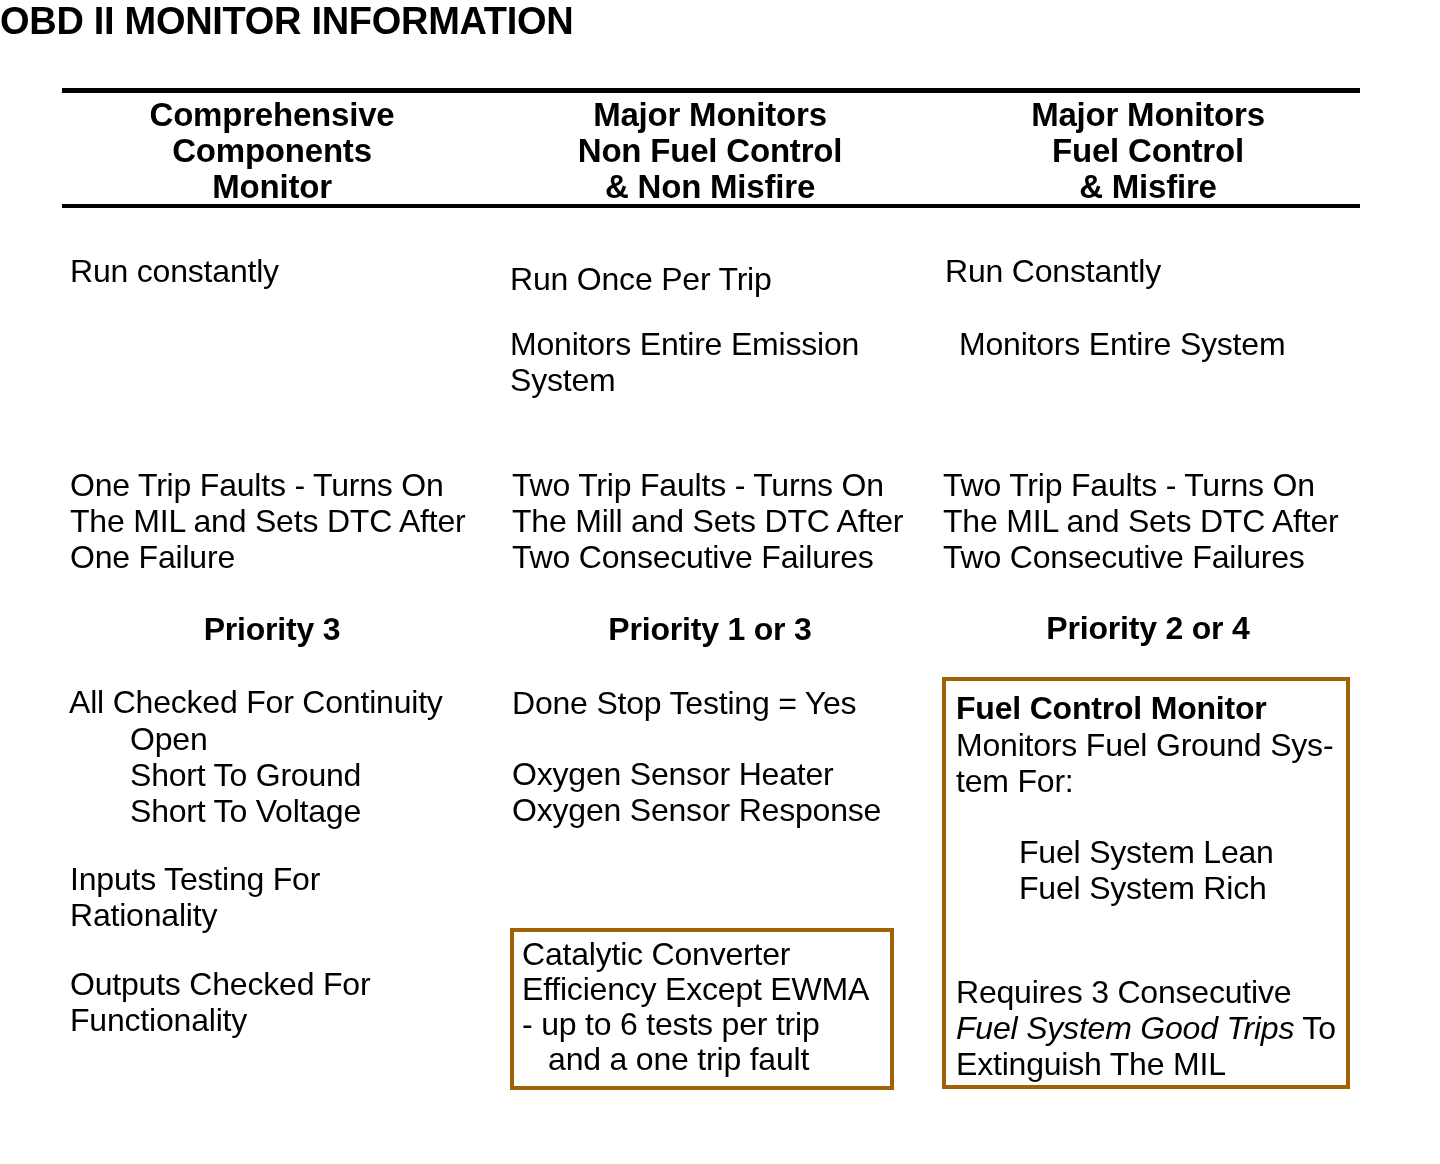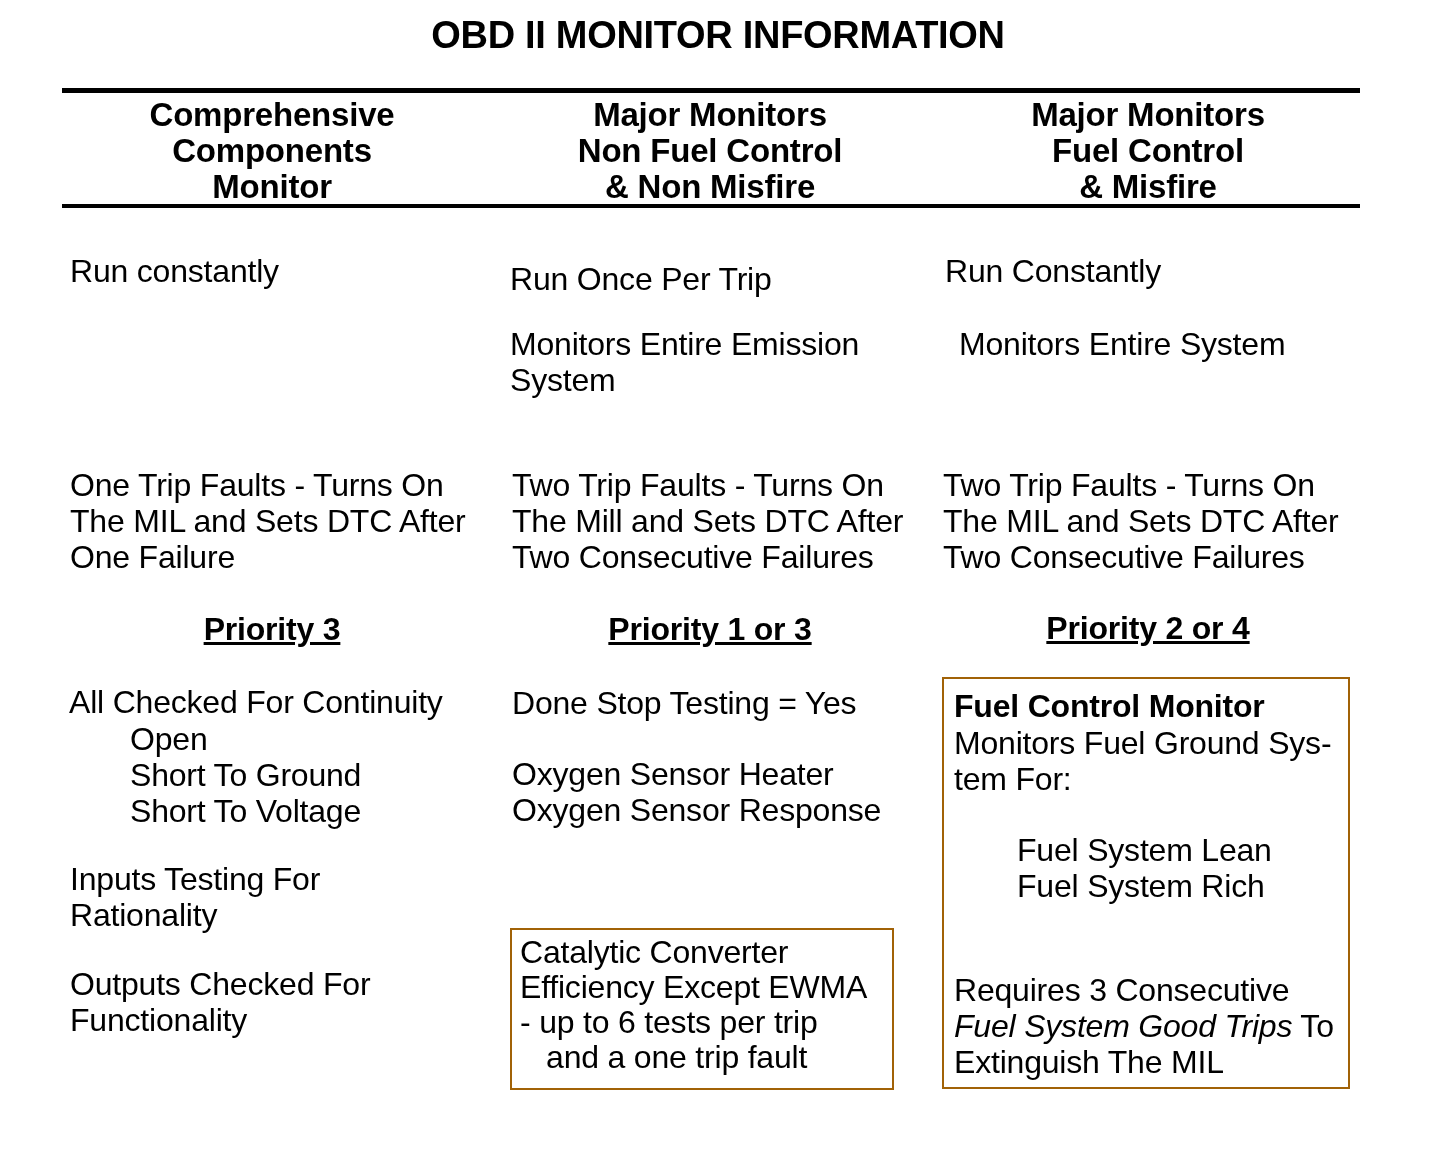--- a/index.html
+++ b/index.html
@@ -14,47 +14,45 @@
   .txt {
     position:absolute;
     font-size:32px;
     line-height:36px;
     letter-spacing:-0.2px;
     white-space:pre-wrap;
   }
   .italic { font-style:italic; }
   .title  {
     position:absolute;
-    top:14px; left:0; width:1414px;
-    text-align:center;
+    top:0; left:0; width:1414px;
     font-size:38px; line-height:42px;
     font-weight:700;
     letter-spacing:-0.3px;
     white-space:pre;
-    padding-left:11px;
   }
   .rule { position:absolute; background:#000; left:62px; width:1298px; }
   .rule-top    { top:88px;  height:5px; }
   .rule-bottom { top:204px; height:4px; }
   .hdr {
     position:absolute;
     top:97px; width:400px;
     text-align:center;
     font-weight:700;
     font-size:33px; line-height:36px;
     letter-spacing:-0.2px;
     white-space:pre-wrap;
   }
   .hdr1 { left:72px; }
   .hdr2 { left:510px; }
   .hdr3 { left:948px; }
-  .priority { width:400px; text-align:center; font-weight:700;text-decoration:underline; }
+  .priority { width:400px; text-align:center; font-weight:700; }
   .box {
     position:absolute;
-    border:2px solid #a16207;
+    border:4px solid #a16207;
     box-sizing:border-box;
     background:#fff;
   }
   .box2 { left:510px; top:928px; width:384px; height:162px; padding:5px 8px; }
   .box2 .txt-flow {
     font-size:32px; line-height:35px;
     letter-spacing:-0.2px;
     white-space:pre-wrap;
   }
   .box3 { left:942px; top:677px; width:408px; height:412px; }

